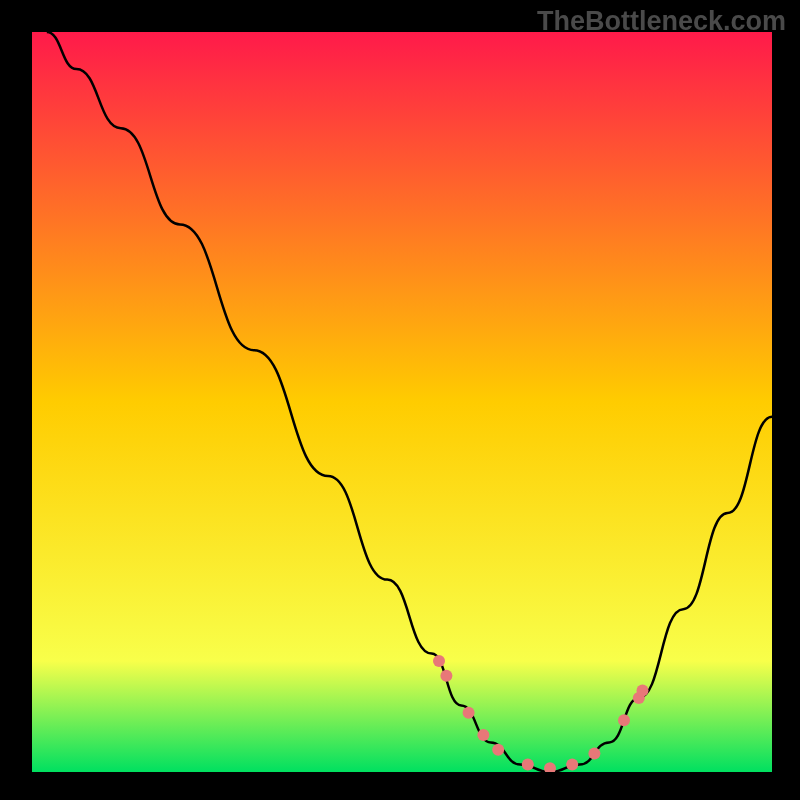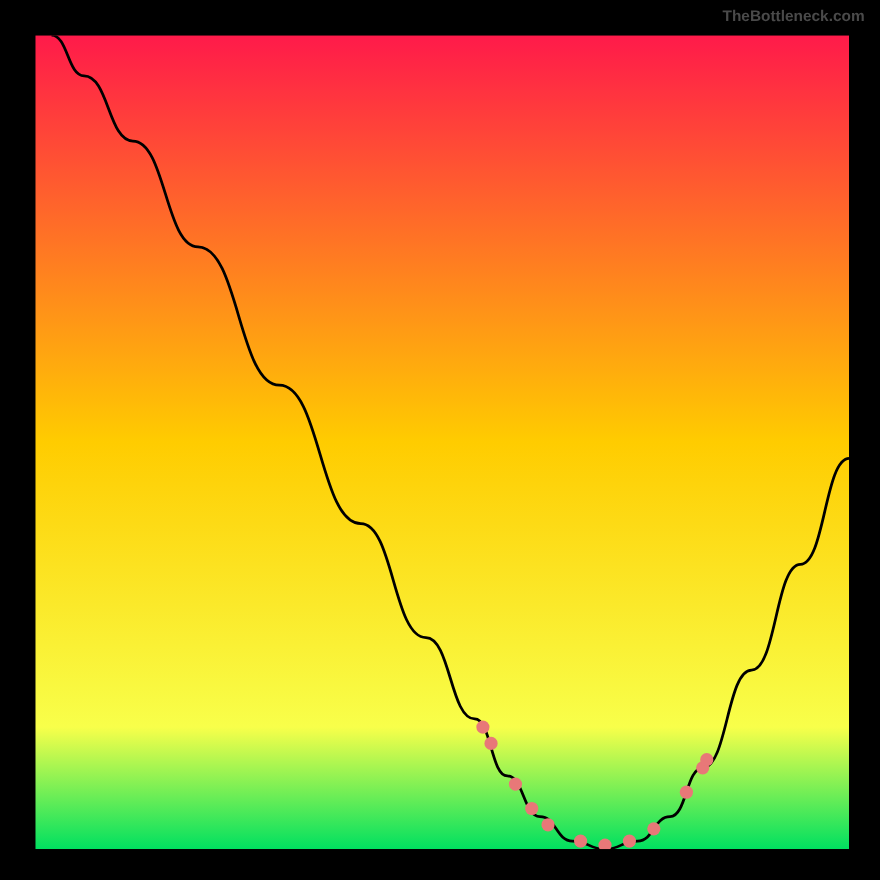--- a/index.html
+++ b/index.html
@@ -15,21 +15,21 @@
     position: relative;
     width: 800px;
     height: 800px;
     background: #000000;
   }
   .watermark {
     position: absolute;
     top: 6px;
     right: 14px;
     color: #4a4a4a;
-    font-size: 14px;
+    font-size: 27px;
     font-weight: bold;
     z-index: 10;
   }
   .plot-area {
     position: absolute;
     left: 32px;
     top: 32px;
     width: 740px;
     height: 740px;
     overflow: hidden;

